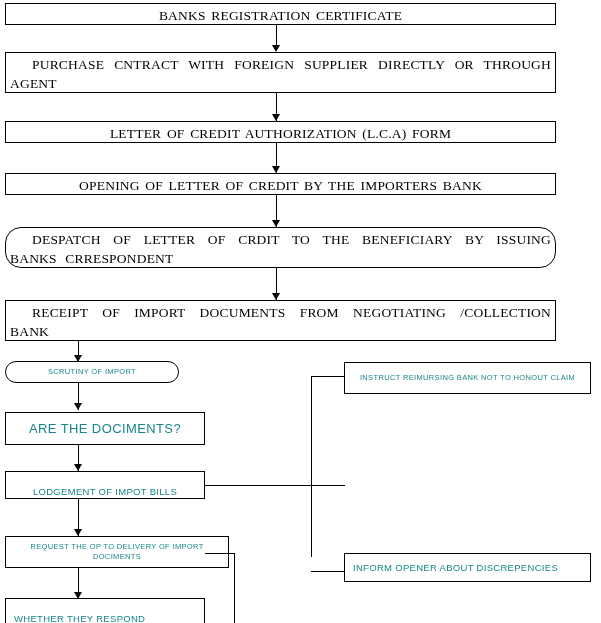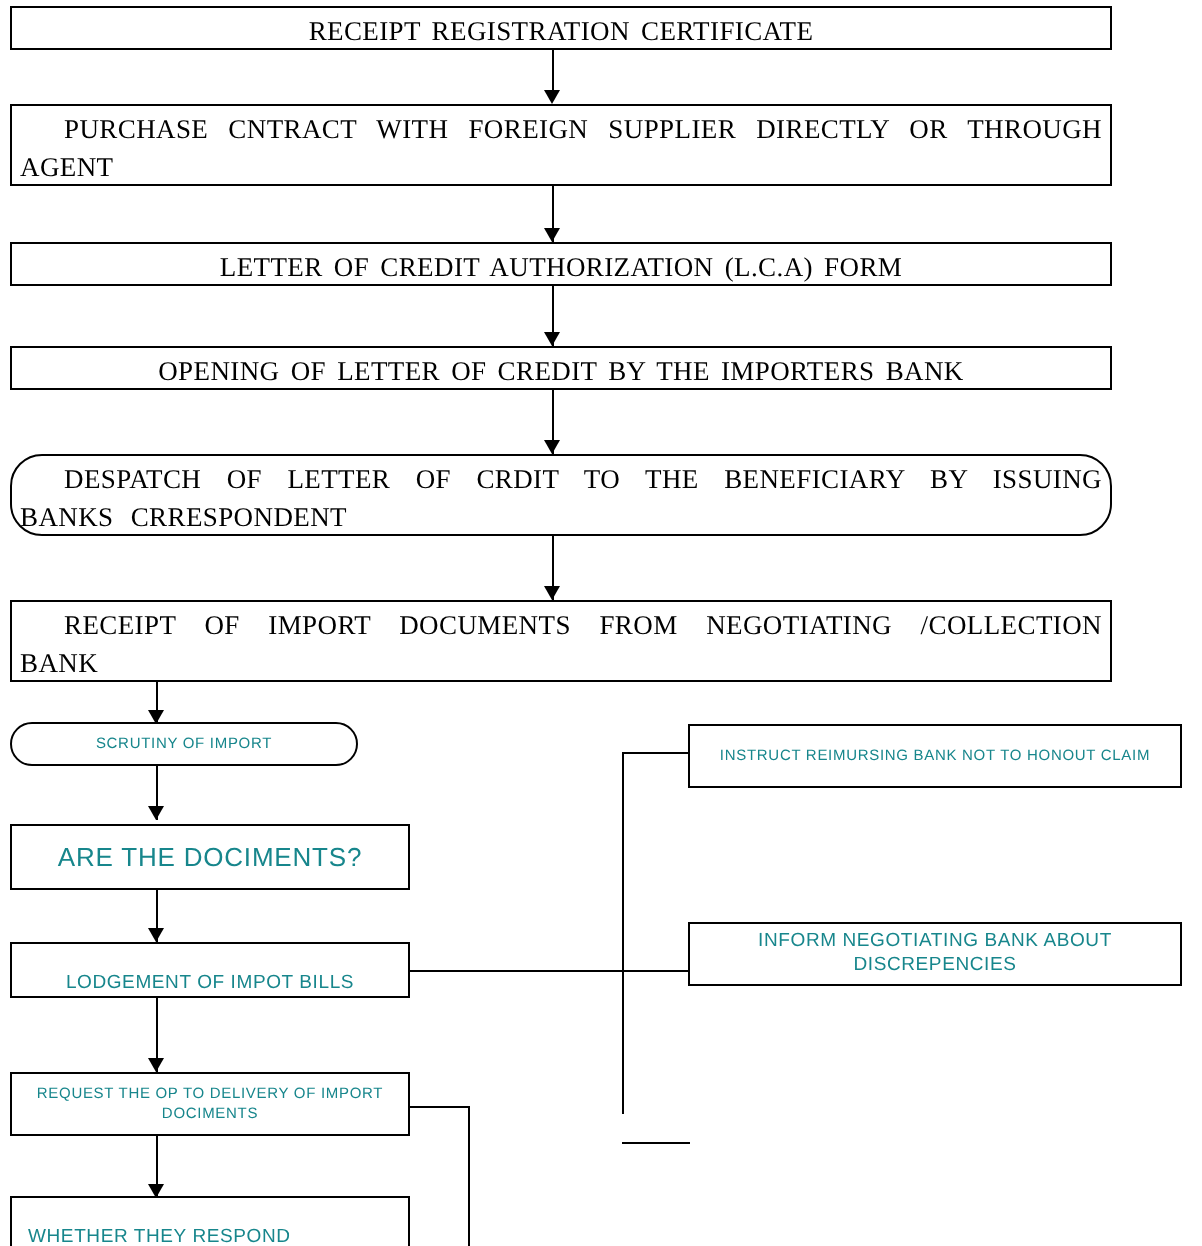--- a/index.html
+++ b/index.html
@@ -95,21 +95,21 @@
     border-right: 4px solid transparent;
     border-top: 7px solid #000000;
   }
 </style>
 </head>
 <body>
 
 <div id="canvas">
 
   <div class="box proc" style="left:5px; top:3px; width:551px; height:22px;">
-    <span class="txt">RECEIPT REGISTRATION CERTIFICATE</span>
+    <span class="txt">BANKS REGISTRATION CERTIFICATE</span>
   </div>
 
   <div class="vline" style="left:276px; top:25px; height:22px;"></div>
   <div class="arrowhead" style="left:272px; top:45px;"></div>
 
   <div class="box proc multi" style="left:5px; top:52px; width:551px; height:41px;">
     <span class="txt">PURCHASE  CNTRACT  WITH  FOREIGN  SUPPLIER  DIRECTLY  OR  THROUGH AGENT</span>
   </div>
 
   <div class="vline" style="left:276px; top:93px; height:28px;"></div>
@@ -157,39 +157,39 @@
   <div class="vline" style="left:78px; top:445px; height:26px;"></div>
   <div class="arrowhead" style="left:74px; top:464px;"></div>
 
   <div class="box teal med" style="left:5px; top:471px; width:200px; height:28px;align-items:flex-end;">
     <span class="txt">LODGEMENT OF IMPOT BILLS</span>
   </div>
 
   <div class="vline" style="left:78px; top:499px; height:37px;"></div>
   <div class="arrowhead" style="left:74px; top:529px;"></div>
 
-  <div class="box teal" style="left:5px; top:536px; width:200px; height:32px;">
+  <div class="box teal" style="left:5px; top:536px; width:224px; height:32px;">
     <span class="txt">REQUEST THE OP TO DELIVERY OF IMPORT DOCIMENTS</span>
   </div>
 
   <div class="vline" style="left:78px; top:568px; height:31px;"></div>
   <div class="arrowhead" style="left:74px; top:592px;"></div>
 
   <div class="box teal med left-al" style="left:5px; top:598px; width:200px; height:42px;">
     <span class="txt">WHETHER THEY RESPOND</span>
   </div>
 
   <div class="box teal" style="left:344px; top:362px; width:247px; height:32px;">
     <span class="txt">INSTRUCT REIMURSING BANK NOT TO HONOUT CLAIM</span>
   </div>
 
-  <div class="box teal med" style="left:344px; top:461px; width:247px; height:32px;">
-    <span class="txt">INFORM NEGOTIATING BANK ABOUT DISCREPENCIES</span>
-  </div>
-
+
+  <div class="box teal med left-al" style="left:344px; top:553px; width:247px; height:29px;">
+    <span class="txt">INFORM OPENER ABOUT DISCREPENCIES</span>
+  </div>
 
   <div class="hline" style="left:205px; top:485px; width:107px;"></div>
 
   <div class="vline" style="left:311px; top:376px; height:181px;"></div>
 
   <div class="hline" style="left:311px; top:376px; width:34px;"></div>
 
   <div class="hline" style="left:311px; top:485px; width:34px;"></div>
 
   <div class="hline" style="left:311px; top:571px; width:34px;"></div>

